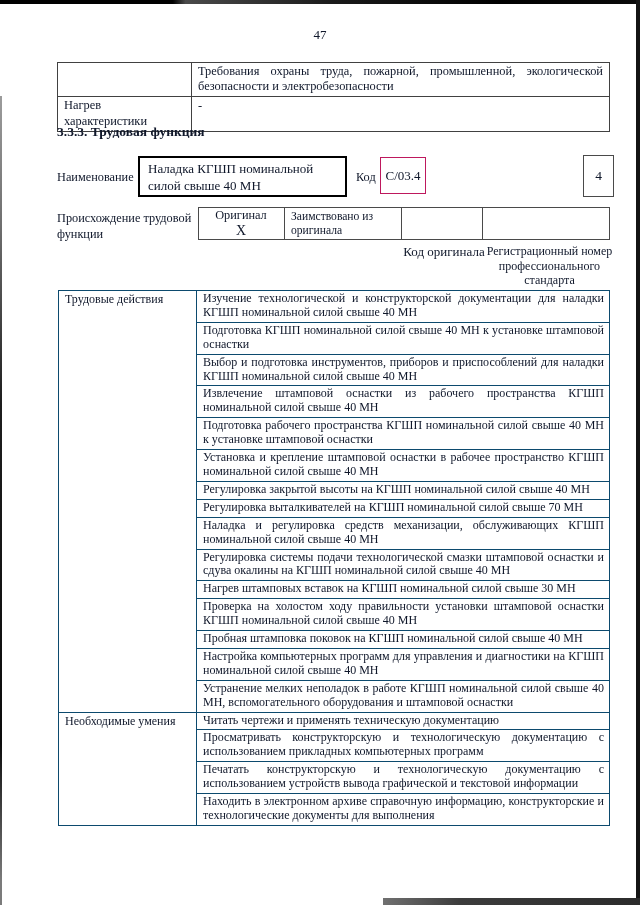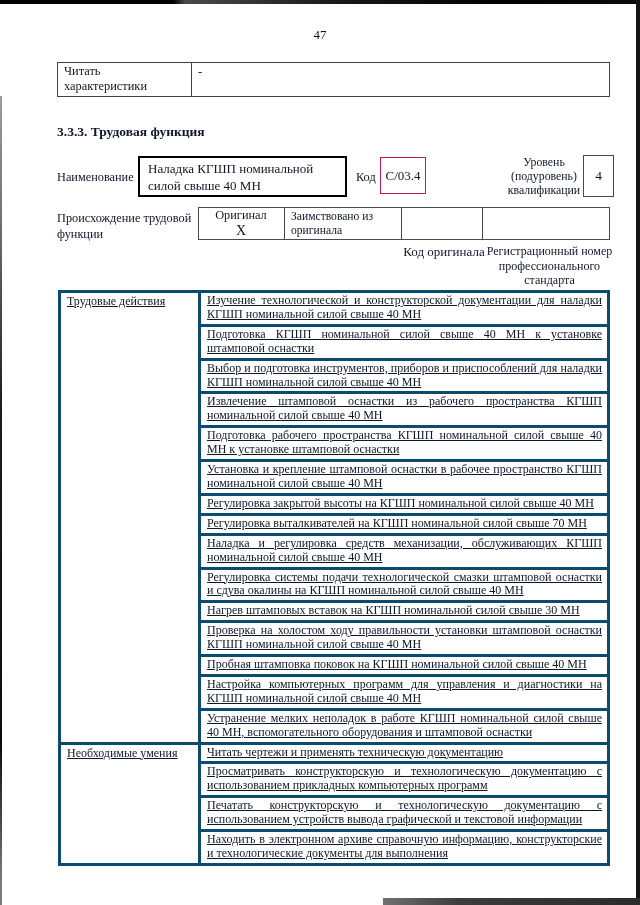--- a/index.html
+++ b/index.html
@@ -48,53 +48,56 @@
   .oc1-inner{display:flex;justify-content:space-between;align-items:center;padding:0 9px 0 8px;flex-direction:column;}
   .oc1-x{font-size:14px;}
   .oc2{width:116px;font-size:11.6px;line-height:13.5px;}
   .oc2-inner{padding:1px 6px;}
   .oc3{width:80px;}
   .oc4{width:126px;}
   .caption-code{position:absolute;left:346px;top:37px;width:82px;text-align:center;font-size:13px;}
   .caption-reg{position:absolute;left:420px;top:37px;width:145px;text-align:center;font-size:12px;line-height:14.5px;}
 
   .main-table{position:absolute;top:290px;left:58px;width:552px;font-size:12px;line-height:13.9px;}
-  .main-table td{border:3px solid #0c4a6e;padding:1px 5px 2px 6px;vertical-align:top;text-decoration:underline;}
+  .main-table td{border:1px solid #0c4a6e;padding:1px 5px 2px 6px;vertical-align:top;}
   .main-table td.lbl{width:126px;vertical-align:top;padding-top:2px;}
   .main-table td.itm{text-align:justify;}
 </style>
 </head>
 <body>
 
 <div class="page">
 
   <div class="top-bar"></div>
   <div class="right-bar"></div>
   <div class="left-bar"></div>
   <div class="bottom-bar"></div>
 
   <div class="page-number">47</div>
 
   <table class="top-table">
     <tbody>
+        <tr>
+      <td class="c1"></td>
+      <td class="c2">Требования охраны труда, пожарной, промышленной, экологической безопасности и электробезопасности</td>
+    </tr>
     <tr>
-      <td class="c1">Читать характеристики</td>
+      <td class="c1">Нагрев характеристики</td>
       <td class="c2">-</td>
     </tr>
   </tbody>
     </table>
 
   <div class="heading">3.3.3. Трудовая функция</div>
 
   <div class="name-block">
     <div class="nm-label">Наименование</div>
     <div class="nm-box">Наладка КГШП номинальной силой свыше 40 МН</div>
     <div class="code-label">Код</div>
     <div class="code-box">С/03.4</div>
-    <div class="level-label">Уровень (подуровень) квалификации</div>
     <div class="level-box">4</div>
   </div>
 
   <div class="origin-block">
     <div class="or-label">Происхождение трудовой функции</div>
     <table class="or-table">
       <tbody>
           <tr>
         <td class="oc1">
           <div class="oc1-inner">

